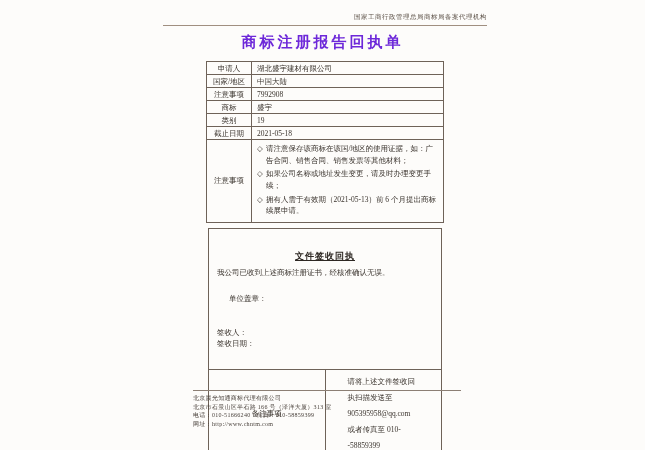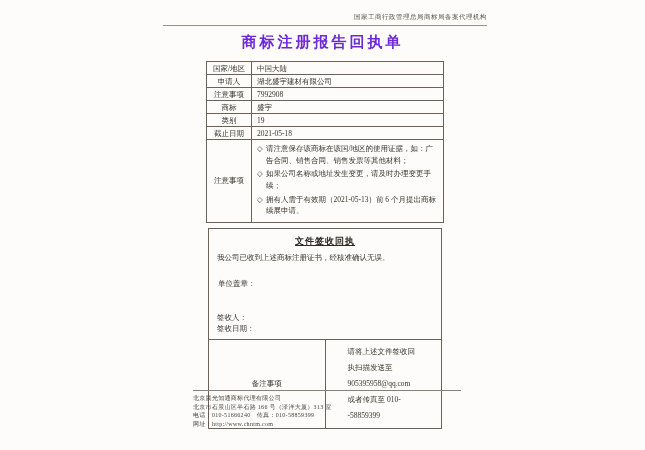--- a/index.html
+++ b/index.html
@@ -48,28 +48,28 @@
   
   .receipt-table{
     position:absolute;left:208px;top:228px;width:234px;
     table-layout:fixed;
   }
   .receipt-table td{
     border:1px solid #6e6258;
     font-size:7.5px;
     vertical-align:top;
   }
-  .receipt-body{height:93px;padding:5px 8px;border-radius:7px;}
+  .receipt-body{height:93px;padding:20px 8px;border-radius:7px;}
   .receipt-title{
     text-align:center;font-size:9px;font-weight:bold;
     text-decoration:underline;letter-spacing:1px;margin:1px 0 5px 0;
     color:#2e2823;
   }
   .receipt-confirm{margin:0 0 16px 0;}
-  .receipt-stamp{margin:0 0 24px 1px;}
+  .receipt-stamp{margin:0 0 24px 12px;}
   .receipt-signer{margin:0;}
   .receipt-signdate{margin:1px 0 0 0;}
   .remark-lbl{width:37px;text-align:center;vertical-align:middle !important;padding:2px;}
   .remark-cell{padding:4px 22px;line-height:16px;}
   
   .footer{
     position:absolute;left:193px;top:390px;width:268px;
     border-top:1px solid #8c7f74;
     padding-top:3px;
     font-size:6px;line-height:8.6px;
@@ -82,26 +82,26 @@
 
 <div class="canvas">
 
   <div class="header-note">国家工商行政管理总局商标局备案代理机构</div>
 
   <div class="doc-title">商标注册报告回执单</div>
 
   <table class="info-table">
     <tbody>
       <tr>
+        <td class="lbl">申请人</td>
+        <td>湖北盛宇建材有限公司</td>
+      </tr>
+      <tr>
         <td class="lbl">国家/地区</td>
         <td>中国大陆</td>
-      </tr>
-      <tr>
-        <td class="lbl">申请人</td>
-        <td>湖北盛宇建材有限公司</td>
       </tr>
       <tr>
         <td class="lbl">注意事项</td>
         <td>7992908</td>
       </tr>
       <tr>
         <td class="lbl">商标</td>
         <td>盛宇</td>
       </tr>
       <tr>

